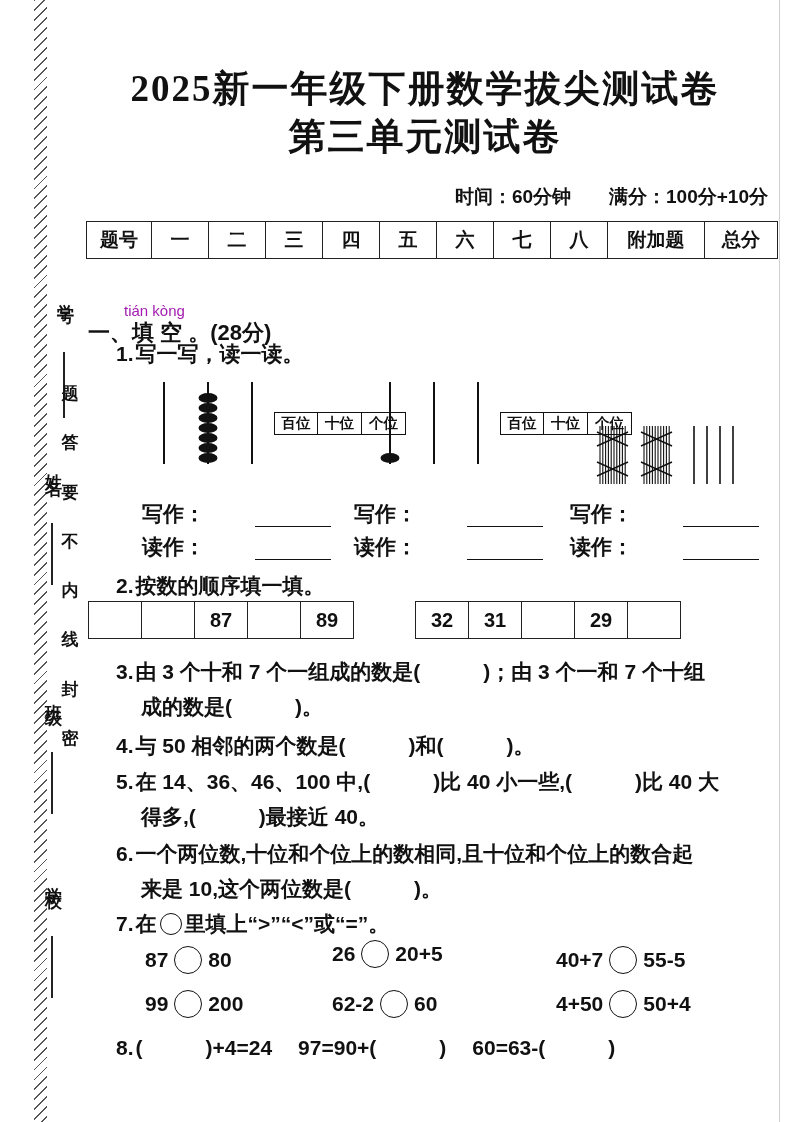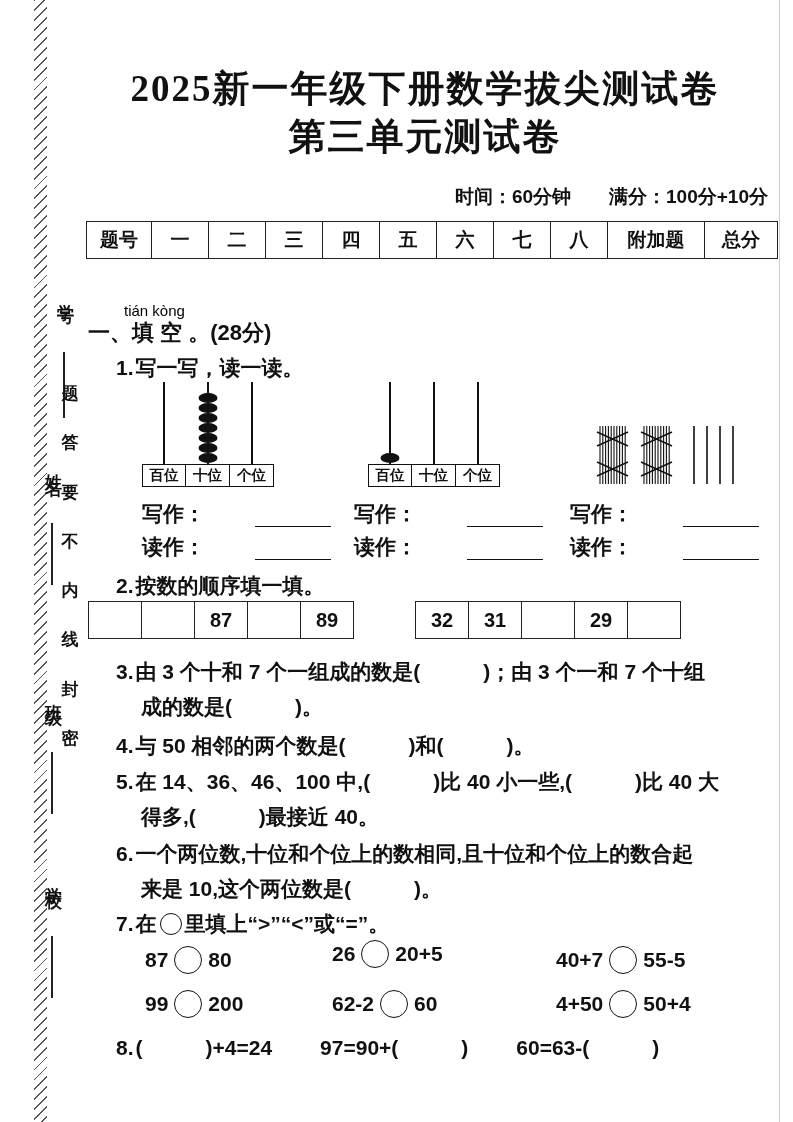--- a/index.html
+++ b/index.html
@@ -19,28 +19,28 @@
   .title{position:absolute;left:80px;width:690px;text-align:center;font-weight:800;
          font-size:37px;letter-spacing:2px;font-family:"Liberation Serif","DejaVu Serif",serif;}
   .meta{position:absolute;left:85px;width:683px;top:184px;text-align:right;
         font-size:19px;font-weight:600;}
 
   .score-table{position:absolute;left:86px;top:221px;border-collapse:collapse;}
   .score-table td{border:1.6px solid #222;height:36px;text-align:center;
                   font-size:19px;font-weight:600;padding:0;}
   .w-label{width:64px}.w-num{width:56px}.w-extra{width:96px}.w-total{width:72px}
 
-  .pinyin{position:absolute;left:124px;top:302px;font-size:15px;color:#000000;}
+  .pinyin{position:absolute;left:124px;top:302px;font-size:15px;color:#a21caf;}
   .sec-heading{position:absolute;left:88px;top:318px;font-size:22px;font-weight:700;}
 
   .q{position:absolute;font-size:21px;font-weight:700;white-space:nowrap;line-height:1.3;}
   .qnum{margin-right:2px;}
-  .gap40{margin-left:48px;}
-
-  .abacus{position:absolute;display:flex;flex-direction:column;align-items:center;}
+  .gap40{margin-left:26px;}
+
+  .abacus{position:absolute;display:flex;flex-direction:row;align-items:center;}
   .place-table{display:flex;}
   .place-cell{width:44px;height:23px;border:1.6px solid #111;border-left:none;
               display:flex;align-items:center;justify-content:center;
               font-size:14.5px;font-weight:700;box-sizing:border-box;}
   .place-cell:first-child{border-left:1.6px solid #111;}
   .sticks{position:absolute;}
 
   .wr{display:flex;align-items:flex-end;gap:47px;}
   .blank-underline{display:inline-block;width:76px;height:14px;
                    border-bottom:1.7px solid #111;margin-left:3px;vertical-align:-5px;}
@@ -105,21 +105,21 @@
         <td class="w-num">八</td>
         <td class="w-extra">附加题</td>
         <td class="w-total">总分</td>
       </tr>
     </tbody>
   </table>
 
   <div class="pinyin">tián kòng</div>
   <div class="sec-heading">一、填 空 。(28分)</div>
 
-  <div class="q" style="left:116px;top:354px">
+  <div class="q" style="left:116px;top:340px">
     <span class="qnum">1.</span><span>写一写，读一读。</span>
   </div>
 
   <div class="abacus" style="left:142px;top:382px">
     <svg width="132" height="82">
         <line x1="22" y1="0" x2="22" y2="82" stroke="#111" stroke-width="2"></line>
         <line x1="66" y1="0" x2="66" y2="82" stroke="#111" stroke-width="2"></line>
         <ellipse cx="66" cy="76" rx="9.5" ry="5" fill="#111"></ellipse>
         <ellipse cx="66" cy="66" rx="9.5" ry="5" fill="#111"></ellipse>
         <ellipse cx="66" cy="56" rx="9.5" ry="5" fill="#111"></ellipse>

